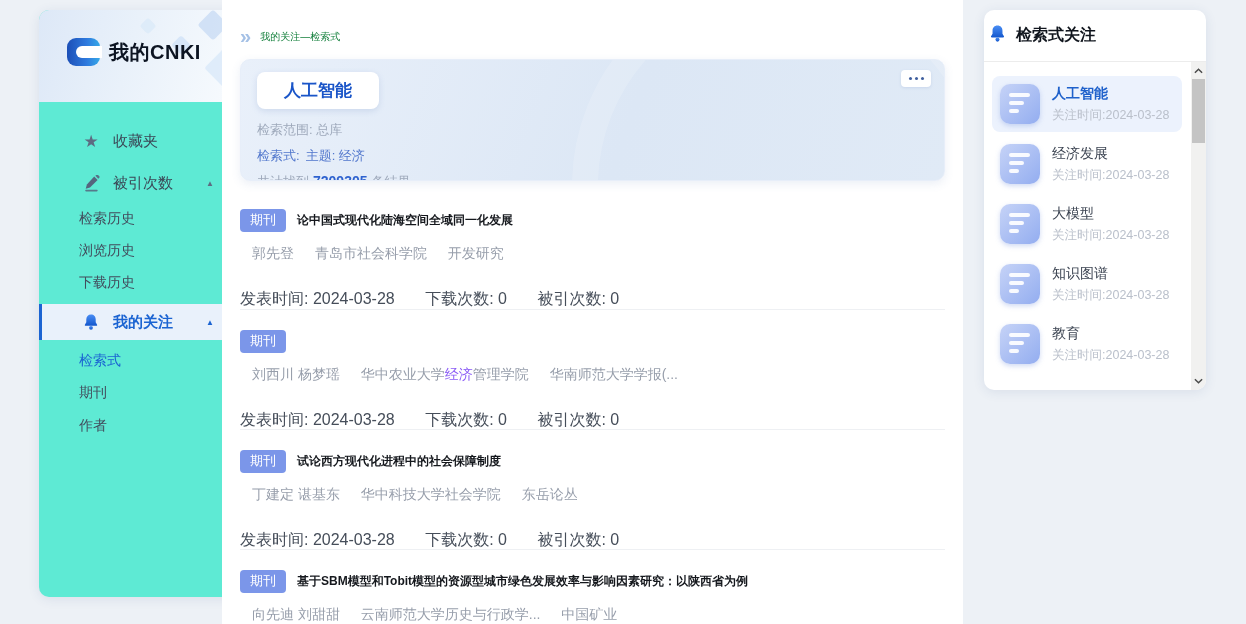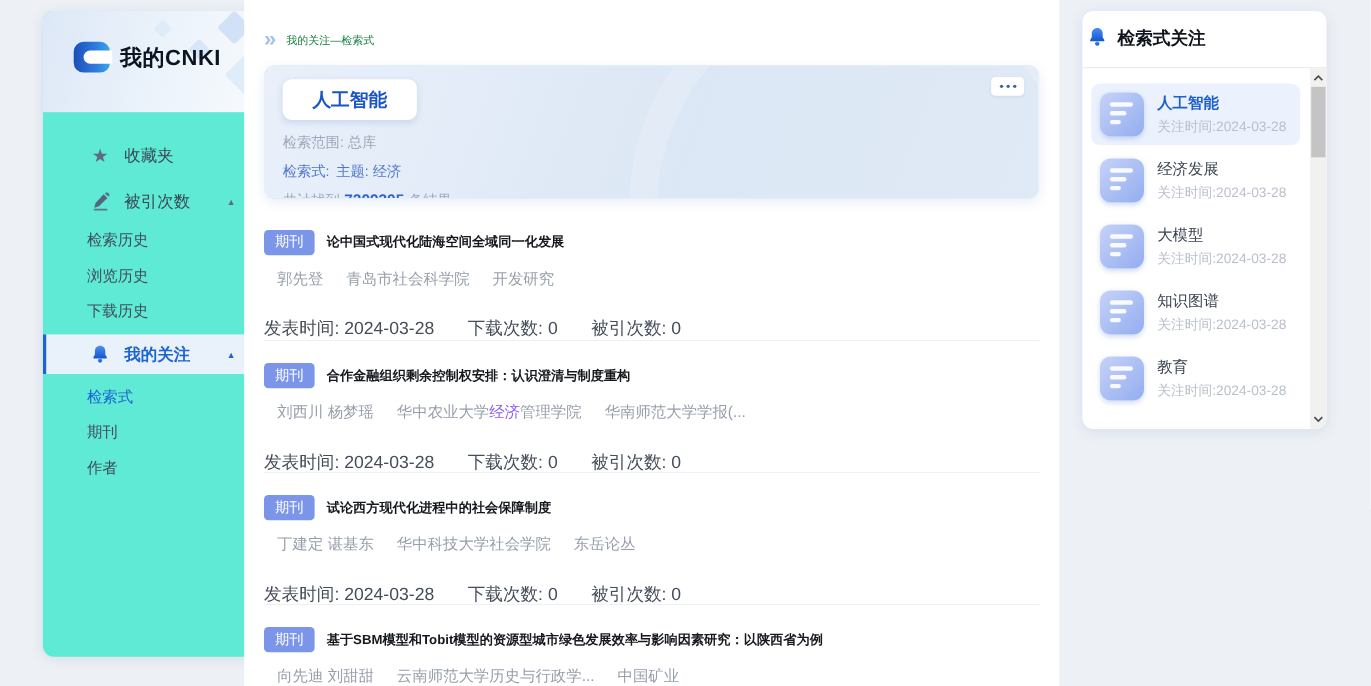--- a/index.html
+++ b/index.html
@@ -199,21 +199,20 @@
         <div class="meta">
           <span class="pair">发表时间: 2024-03-28</span>
           <span class="pair">下载次数: 0</span>
           <span class="pair">被引次数: 0</span>
         </div>
       </div>
 
       <div class="article">
         <div class="title-row">
           <span class="badge">期刊</span>
-          <span class="a-title">合作金融组织剩余控制权安排：认识澄清与制度重构</span>
         </div>
         <div class="byline">
           <span class="seg">刘西川 杨梦瑶</span>
           <span class="seg"><span>华中农业大学</span><span class="hl">经济</span><span>管理学院</span></span>
           <span class="seg">华南师范大学学报(...</span>
         </div>
         <div class="meta">
           <span class="pair">发表时间: 2024-03-28</span>
           <span class="pair">下载次数: 0</span>
           <span class="pair">被引次数: 0</span>

